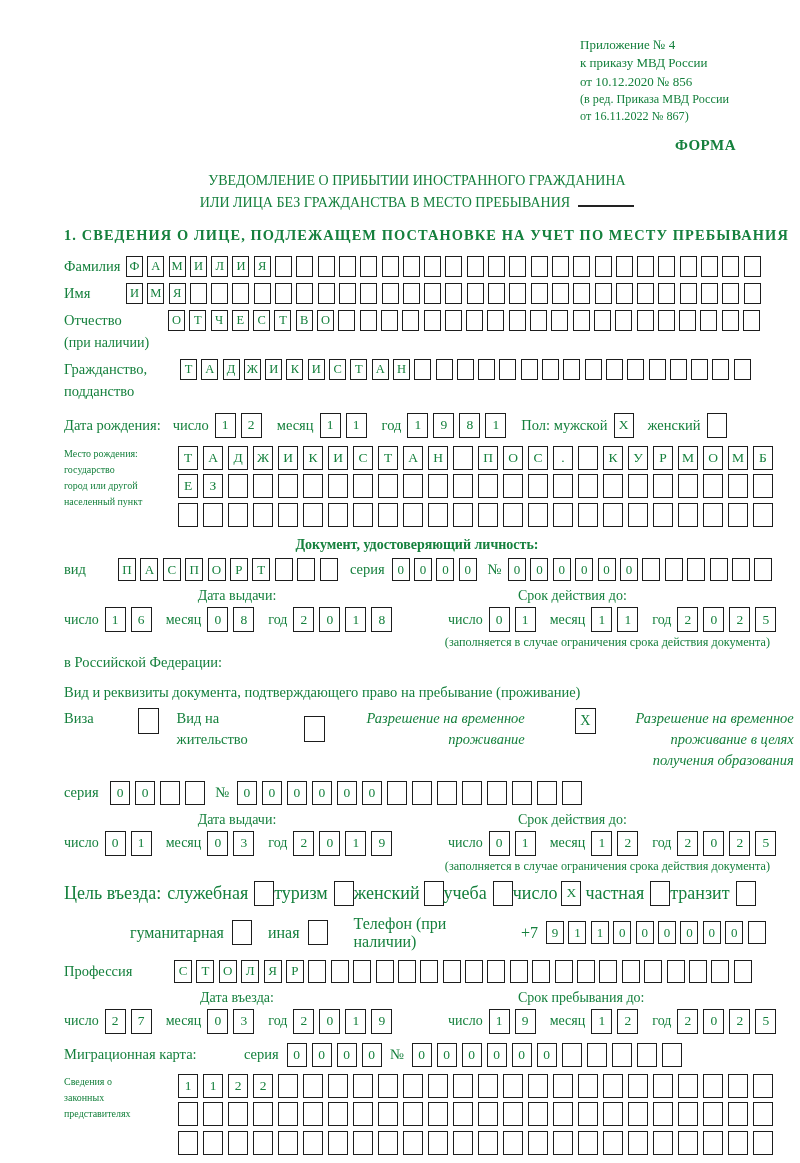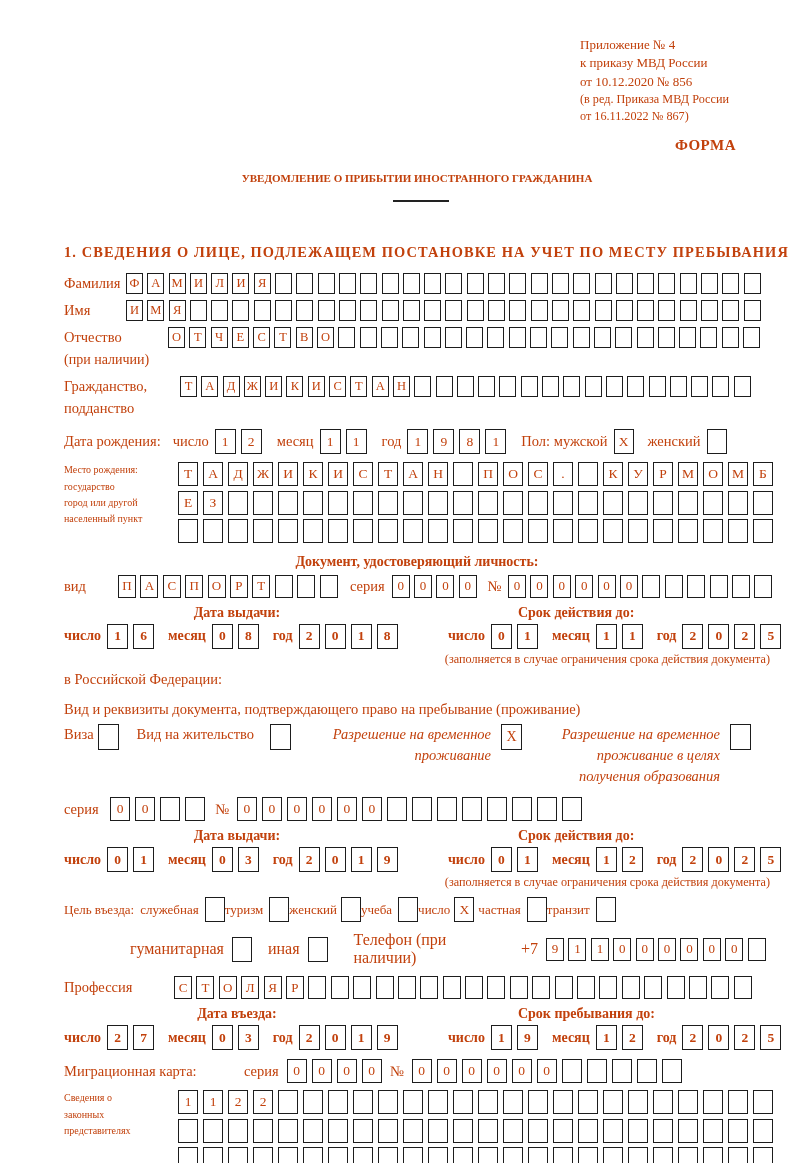--- a/index.html
+++ b/index.html
@@ -1,29 +1,29 @@
 <!DOCTYPE html>
 <html><head>
 <meta charset="utf-8">
 <style>
   html,body{margin:0;padding:0;background:#888;}
   .page{
-    width:800px;height:1163px;background:#ffffff;color:#c2410c;
+    width:800px;height:1163px;background:#ffffff;color:#15803d;
     font-family:"Liberation Serif","DejaVu Serif",serif;
     box-sizing:border-box;padding:36px 30px 0 64px;
     position:relative;overflow:hidden;margin:0 auto;
   }
   
   .annex{margin-left:auto;width:190px;font-size:13px;line-height:1.42;}
   .annex .amend{font-size:12.2px;line-height:1.38;}
   .annex .amend:first-of-type{margin-top:4px;}
   .forma{text-align:right;padding-right:34px;font-weight:bold;font-size:15px;margin-top:12px;letter-spacing:.5px;}
-  .title{text-align:center;font-weight:bold;font-size:11px;line-height:1.55;margin-top:16px;}
+  .title{text-align:center;font-weight:normal;font-size:14px;line-height:1.55;margin-top:16px;}
   .uline{display:inline-block;width:56px;border-bottom:2px solid #222;height:13px;margin-left:8px;}
-  .sec1{margin-top:37px;font-weight:bold;font-size:14.4px;letter-spacing:1.1px;white-space:nowrap;}
+  .sec1{margin-top:14px;font-weight:bold;font-size:14.4px;letter-spacing:1.1px;white-space:nowrap;}
   
   .frow{display:flex;align-items:center;margin-top:6px;}
   .frow.top{align-items:flex-start;}
   .lbl{font-size:14.5px;flex-shrink:0;}
   .lbl .l2{font-size:14px;}
   .cells{display:flex;flex-wrap:nowrap;}
   .cell{box-sizing:border-box;border:1.6px solid #1d1d1d;display:inline-flex;align-items:center;justify-content:center;flex-shrink:0;background:#fff;}
   .sm .cell{width:17px;height:21px;margin-right:4.3px;font-size:12.5px;}
   .md2 .cell{width:20px;height:24px;margin-right:5px;font-size:13.5px;}
   .md3 .cell{width:18px;height:23px;margin-right:4.4px;font-size:13px;}
@@ -37,39 +37,39 @@
   .inlbl{font-size:14.5px;margin:0 6px 0 10px;flex-shrink:0;}
   .inlbl.first{margin-left:12px;}
   
   .blk{display:flex;align-items:flex-start;margin-top:8px;}
   .blk .lblcol{width:114px;flex-shrink:0;font-size:10px;line-height:1.62;}
   .blk .cellcol{flex:1;}
   .blk .cellcol .cells{margin-bottom:4.5px;}
   
   .dochead{text-align:center;font-weight:bold;font-size:14px;margin-top:6px;}
   
-  .dates{display:flex;margin-top:7px;font-weight:bold;}
+  .dates{display:flex;margin-top:7px;}
   .dcol-l{width:49%;} .dcol-r{width:51%;padding-left:38px;box-sizing:border-box;}
   .dhdr{text-align:center;font-size:14px;margin-bottom:3px;}
   .dcol-r .dhdr{text-align:left;padding-left:70px;}
   .dline{display:flex;align-items:center;}
   .dlbl{font-size:14px;margin-right:6px;flex-shrink:0;}
   .dlbl.sp{margin-left:9px;}
   .note{font-size:12.2px;text-align:right;margin-top:3px;}
   .plain{font-size:14.5px;margin-top:8px;line-height:1.5;}
   
   .permit{display:flex;align-items:flex-start;margin-top:4px;}
-  .opt{display:flex;align-items:flex-start;}
+  .opt{display:flex;align-items:flex-start;gap:40px;}
   .opt .olbl{font-size:14.5px;line-height:1.45;}
   .opt .olbl.center{text-align:right;font-style:italic;}
   .gap4{margin-left:4px;} .gap10{margin-left:10px;} .gap12{margin-left:12px;}
-  .gap14{margin-left:14px;} .gap16{margin-left:16px;} .gap18{margin-left:18px;}
+  .gap14{margin-left:14px;} .gap16{margin-left:16px;} .gap18{margin-left:18px;align-items:center;}
   
   .purpose{display:flex;align-items:center;margin-top:7px;flex-wrap:nowrap;}
-  .purpose .plbl{font-size:13px;flex-shrink:0;}
+  .purpose .plbl{font-size:18px;flex-shrink:0;}
   .purpose .cells{margin-left:6px;}
   .purpose .plbl+.plbl{margin-left:10px;}
   .purpose2{display:flex;align-items:center;margin-top:9px;padding-left:66px;}
 </style>
 </head>
 <body>
 
 <div class="page">
 
   <div class="annex">
@@ -77,21 +77,21 @@
     <div>к приказу МВД России</div>
     <div>от 10.12.2020 № 856</div>
     <div class="amend">(в ред. Приказа МВД России</div>
     <div class="amend">от 16.11.2022 № 867)</div>
   </div>
 
   <div class="forma">ФОРМА</div>
 
   <div class="title">
     <span>УВЕДОМЛЕНИЕ О ПРИБЫТИИ ИНОСТРАННОГО ГРАЖДАНИНА</span><br>
-    <span class="uline"></span>
+    <span>ИЛИ ЛИЦА БЕЗ ГРАЖДАНСТВА В МЕСТО ПРЕБЫВАНИЯ</span><span class="uline"></span>
   </div>
 
   <div class="sec1">1. СВЕДЕНИЯ О ЛИЦЕ, ПОДЛЕЖАЩЕМ ПОСТАНОВКЕ НА УЧЕТ ПО МЕСТУ ПРЕБЫВАНИЯ</div>
 
   <div class="frow" style="margin-top:12px;">
     <span class="lbl w-surname">Фамилия</span>
     <span class="cells sm">
         <span class="cell">Ф</span>
         <span class="cell">А</span>
         <span class="cell">М</span>

